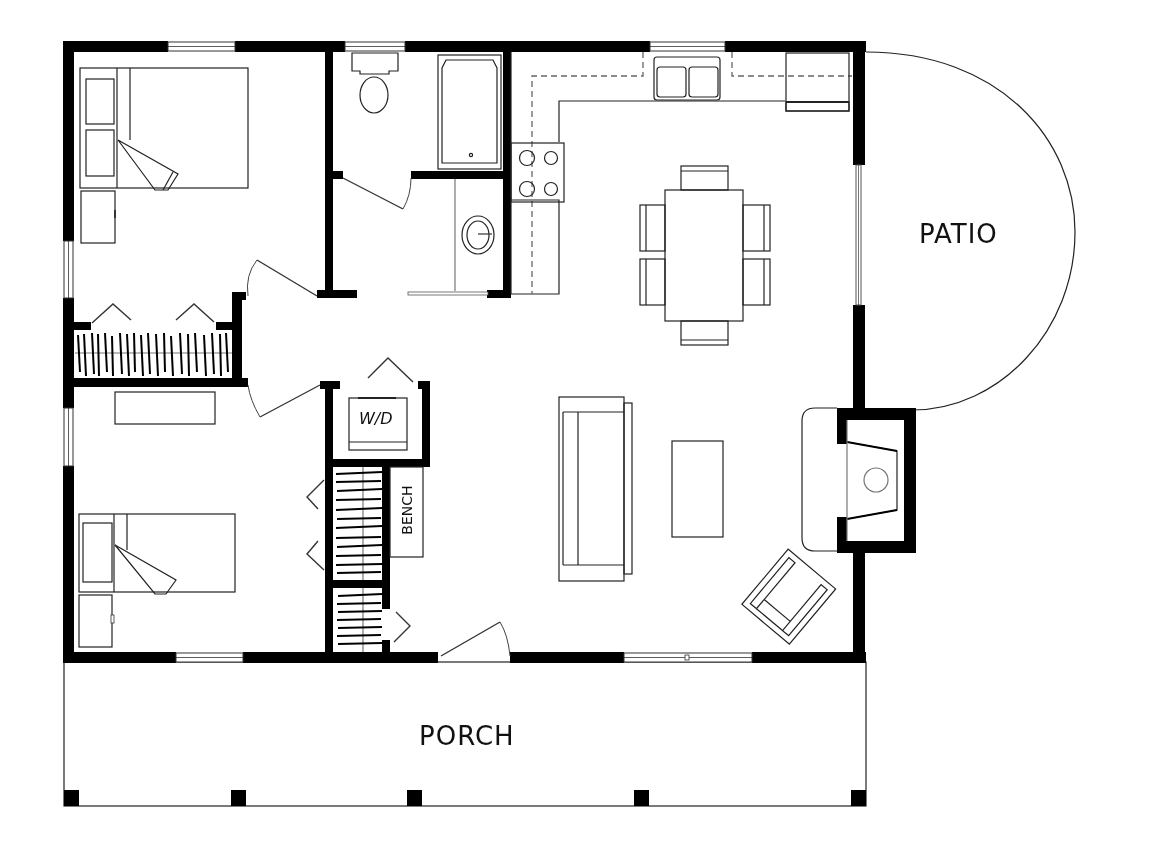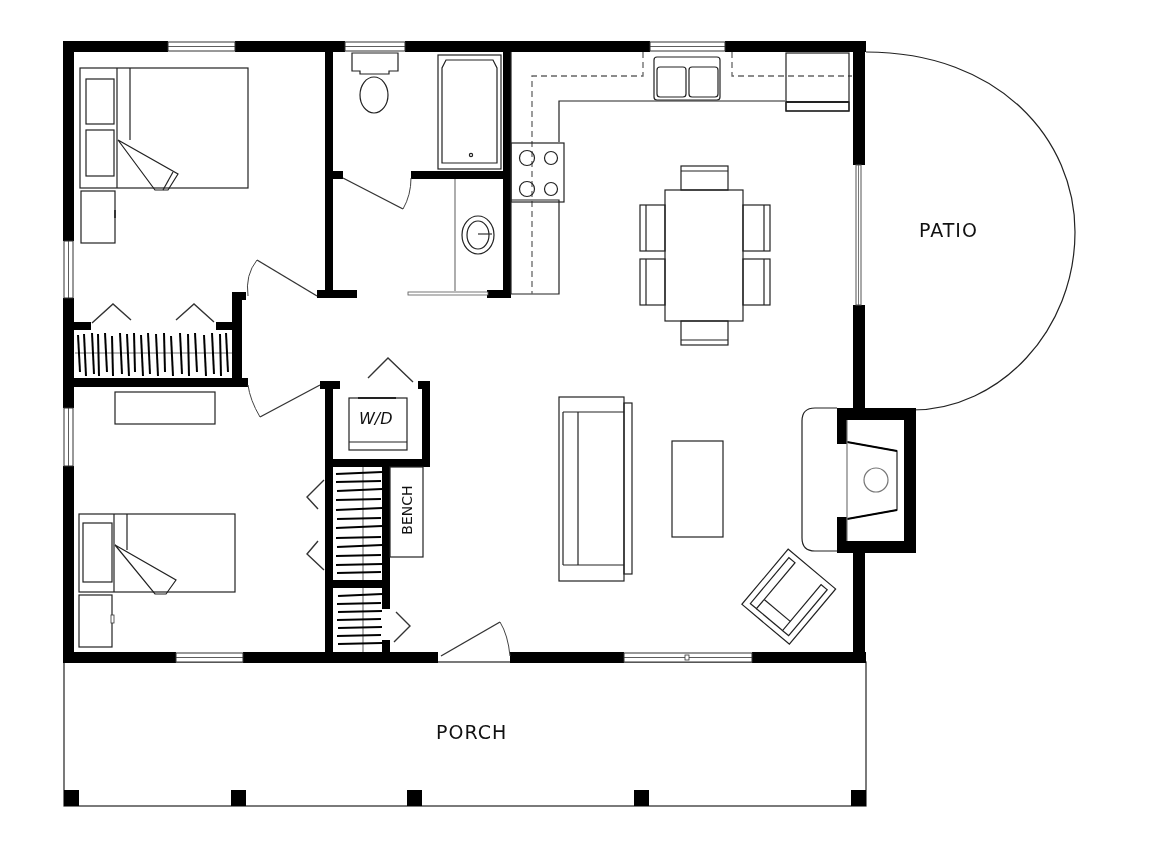--- a/index.html
+++ b/index.html
@@ -5,21 +5,21 @@
   html, body { margin: 0; padding: 0; background: #ffffff; }
   body { width: 1152px; height: 864px; overflow: hidden; position: relative; font-family: "DejaVu Sans", sans-serif; }
   #plan { position: absolute; left: 0; top: 0; width: 1152px; height: 864px; }
   .wall { fill: #000; }
   .thin { fill: none; stroke: #222; stroke-width: 1.2; }
   .gray { fill: none; stroke: #777; stroke-width: 1.2; }
   .dash { fill: none; stroke: #666; stroke-width: 1.3; stroke-dasharray: 6 4; }
   .win { fill: #fff; stroke: #333; stroke-width: 1; }
   .door { fill: none; stroke: #333; stroke-width: 1.4; }
   .swing { fill: none; stroke: #444; stroke-width: 1; }
-  .label { position: absolute; font-family: "DejaVu Sans", sans-serif; color: #111; font-size: 19px; letter-spacing: 1px; white-space: nowrap; }
+  .label { position: absolute; font-family: "DejaVu Sans", sans-serif; color: #111; font-size: 26px; letter-spacing: 1px; white-space: nowrap; }
   .small-label { position: absolute; font-family: "DejaVu Sans", sans-serif; color: #111; font-size: 16px; white-space: nowrap; }
   .rotated { transform: rotate(-90deg); transform-origin: center center; }
 </style>
 </head>
 <body>
 
 <svg id="plan" viewBox="0 0 1152 864" xmlns="http://www.w3.org/2000/svg">
 
   <g>
     <rect x="64" y="662" width="802" height="144" class="thin"></rect>
@@ -289,15 +289,15 @@
     <line x1="847" y1="519" x2="897" y2="510" stroke="#000" stroke-width="2"></line>
     <line x1="847" y1="420" x2="847" y2="541" class="gray"></line>
     <circle cx="876" cy="480" r="12" class="gray"></circle>
 
     <path class="door" d="M441,656 L500,622"></path>
     <path class="swing" d="M500,622 Q508,635 510,656"></path>
   </g>
 </svg>
 
 <div class="label" style="left:919px; top:219px;">PATIO</div>
-<div class="label" style="left:436px; top:721px;">PORCH</div>
+<div class="label" style="left:419px; top:721px;">PORCH</div>
 <div class="small-label" style="left:359px; top:409px; font-style: italic;">W/D</div>
 <div class="small-label rotated" style="left:381px; top:502px; width:52px; text-align:center; font-size:14px;">BENCH</div>
 
 </body></html>

